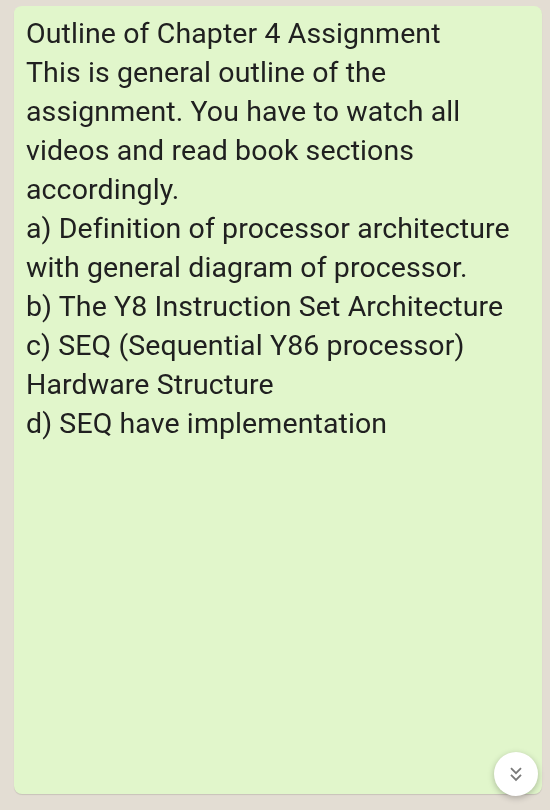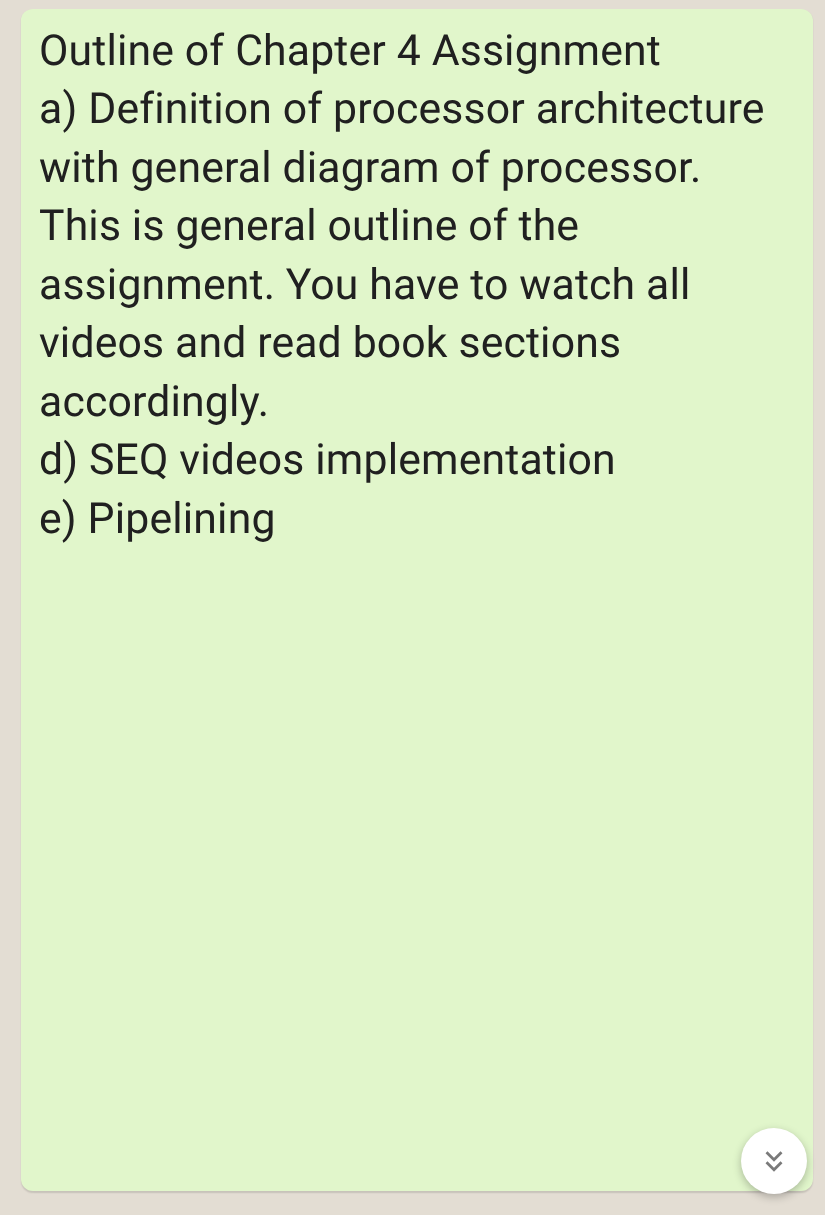--- a/index.html
+++ b/index.html
@@ -72,24 +72,25 @@
       fill: none;
     }
   </style>
 </head>
 <body>
 
 <div class="chat-bg">
   <div class="message-bubble">
     <div class="message-text">
       <span class="line">Outline of Chapter 4 Assignment</span>
+      <span class="line">This is general outline of the assignment. You have to watch all videos and read book sections accordingly.</span>
       <span class="line">a) Definition of processor architecture with general diagram of processor.</span>
-      <span class="line">This is general outline of the assignment. You have to watch all videos and read book sections accordingly.</span>
-      <span class="line">d) SEQ videos implementation</span>
-      <span class="line">e) Pipelining</span>
+      <span class="line">b) The Y8 Instruction Set Architecture</span>
+      <span class="line">c) SEQ (Sequential Y86 processor) Hardware Structure</span>
+      <span class="line">d) SEQ have implementation</span>
     </div>
   </div>
 
   <div class="scroll-fab">
     <svg viewBox="0 0 24 24">
       <polyline points="6 5 12 11 18 5"></polyline>
       <polyline points="6 13 12 19 18 13"></polyline>
     </svg>
   </div>
 </div>

